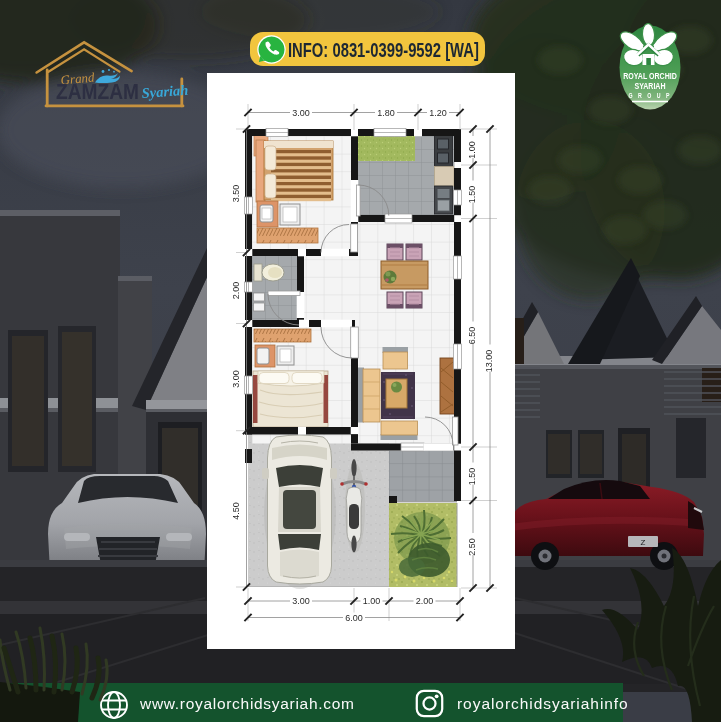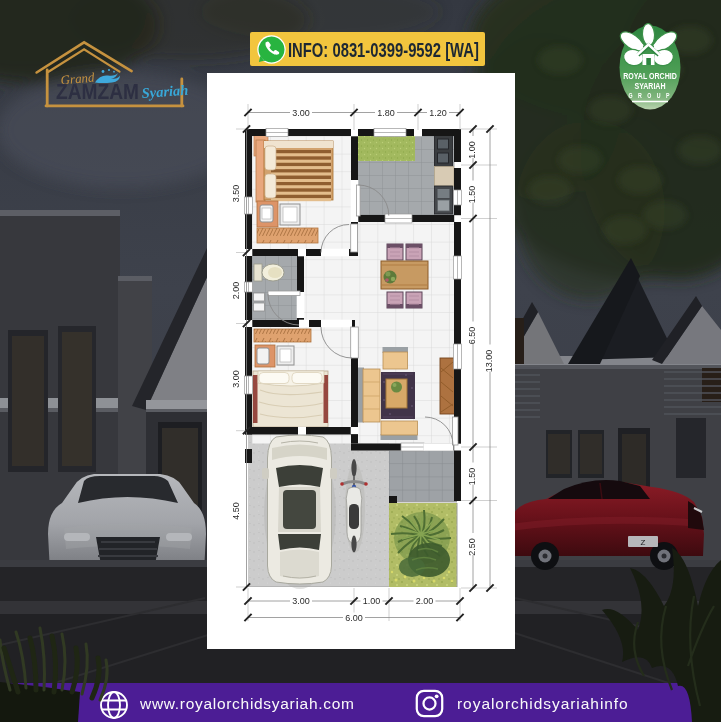--- a/index.html
+++ b/index.html
@@ -1,19 +1,19 @@
 <!DOCTYPE html>
 <html><head><meta charset="utf-8">
 <style>
 html,body{margin:0;padding:0}
 body{width:721px;height:722px;position:relative;overflow:hidden;font-family:"Liberation Sans",sans-serif;background:#3a3e47}
 #card{position:absolute;left:207px;top:73px;width:308px;height:576px;background:#fff}
-#badge{position:absolute;left:250px;top:32px;width:235px;height:34px;background:#f2c53e;border-radius:2px}
+#badge{position:absolute;left:250px;top:32px;width:235px;height:34px;background:#f2c53e;border-radius:13px}
 #badge .txt{position:absolute;left:38px;top:0;line-height:35px;font-size:21px;font-weight:bold;color:#1c2733;transform:scaleX(0.705);transform-origin:left center;white-space:nowrap}
-#bar{position:absolute;left:0;top:683px;width:721px;height:39px;background:#4c1d95}
+#bar{position:absolute;left:0;top:683px;width:623px;height:39px;background:#14532d}
 #bar .t1{position:absolute;left:140px;top:0;line-height:41px;font-size:15.5px;letter-spacing:.7px;color:#fafafa}
 #bar .t2{position:absolute;left:457px;top:0;line-height:41px;font-size:15.5px;letter-spacing:0.95px;color:#fafafa}
 svg{display:block}
 .abs{position:absolute}
 </style></head>
 <body>
 <svg id="bg" class="abs" style="left:0;top:0" width="721" height="722" viewBox="0 0 721 722">
 <defs>
 <linearGradient id="sky" x1="0" y1="0" x2="0" y2="1">
 <stop offset="0" stop-color="#343841"></stop>

